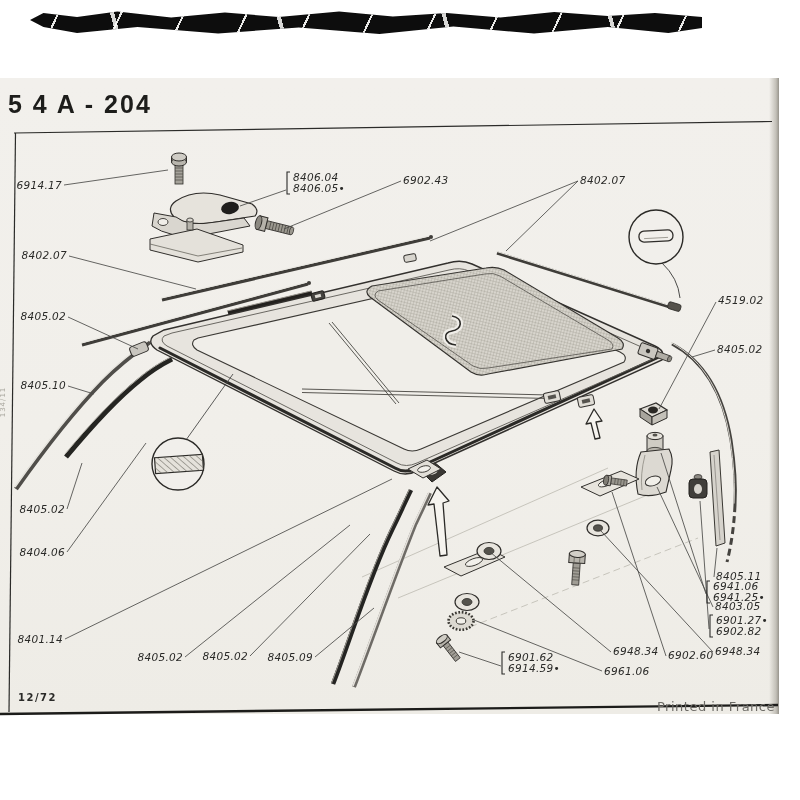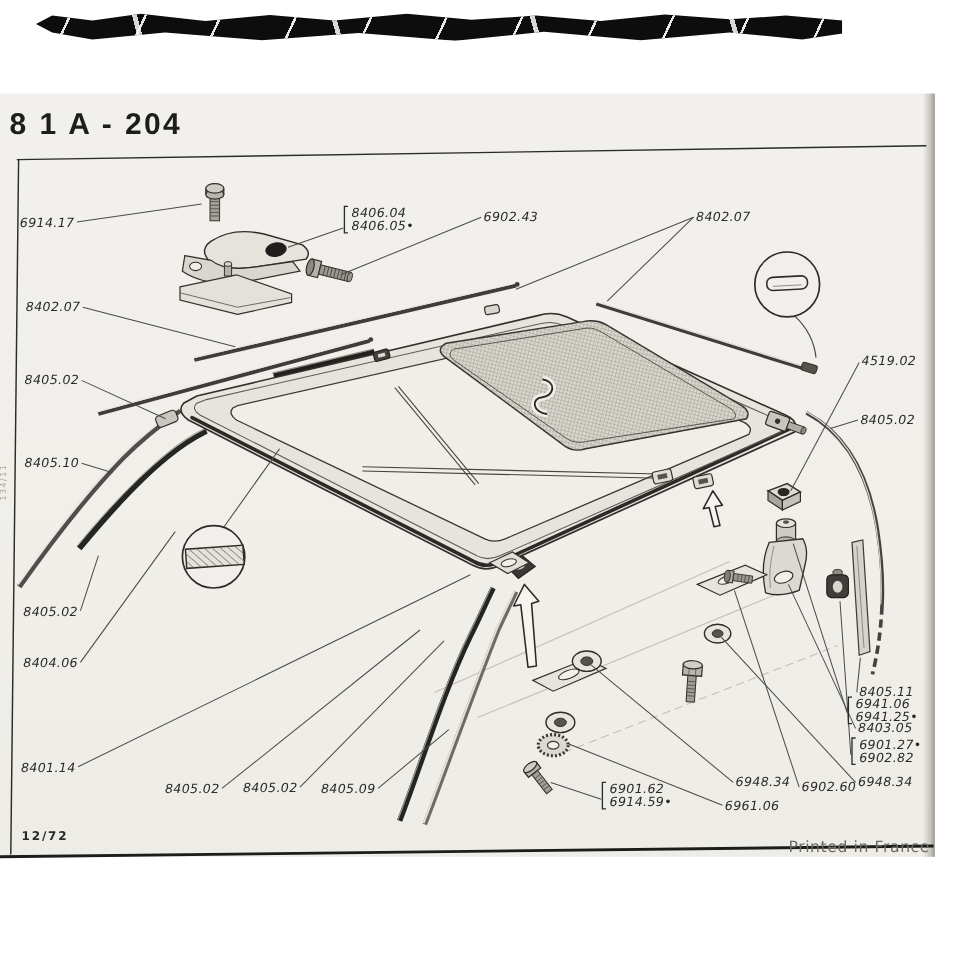--- a/index.html
+++ b/index.html
@@ -348,17 +348,17 @@
         <text x="713" y="601" text-anchor="start" class="plabel">6941.25•</text>
         <line x1="714" y1="577" x2="717" y2="548" class="leader"></line>
         <text x="716" y="580" text-anchor="start" class="plabel">8405.11</text>
         <line x1="716" y1="302" x2="659" y2="409" class="leader"></line>
         <text x="718" y="304" text-anchor="start" class="plabel">4519.02</text>
         <line x1="715" y1="350" x2="692" y2="357" class="leader"></line>
         <text x="717" y="353" text-anchor="start" class="plabel">8405.02</text>
       </g>
   </svg>
 
-  <div class="title">8 1 A - 204</div>
+  <div class="title">5 4 A - 204</div>
   <div class="sidenote">134/11</div>
   <div class="footleft">12/72</div>
   <div class="footright">Printed in France</div>
 </div>
 
 </body></html>

